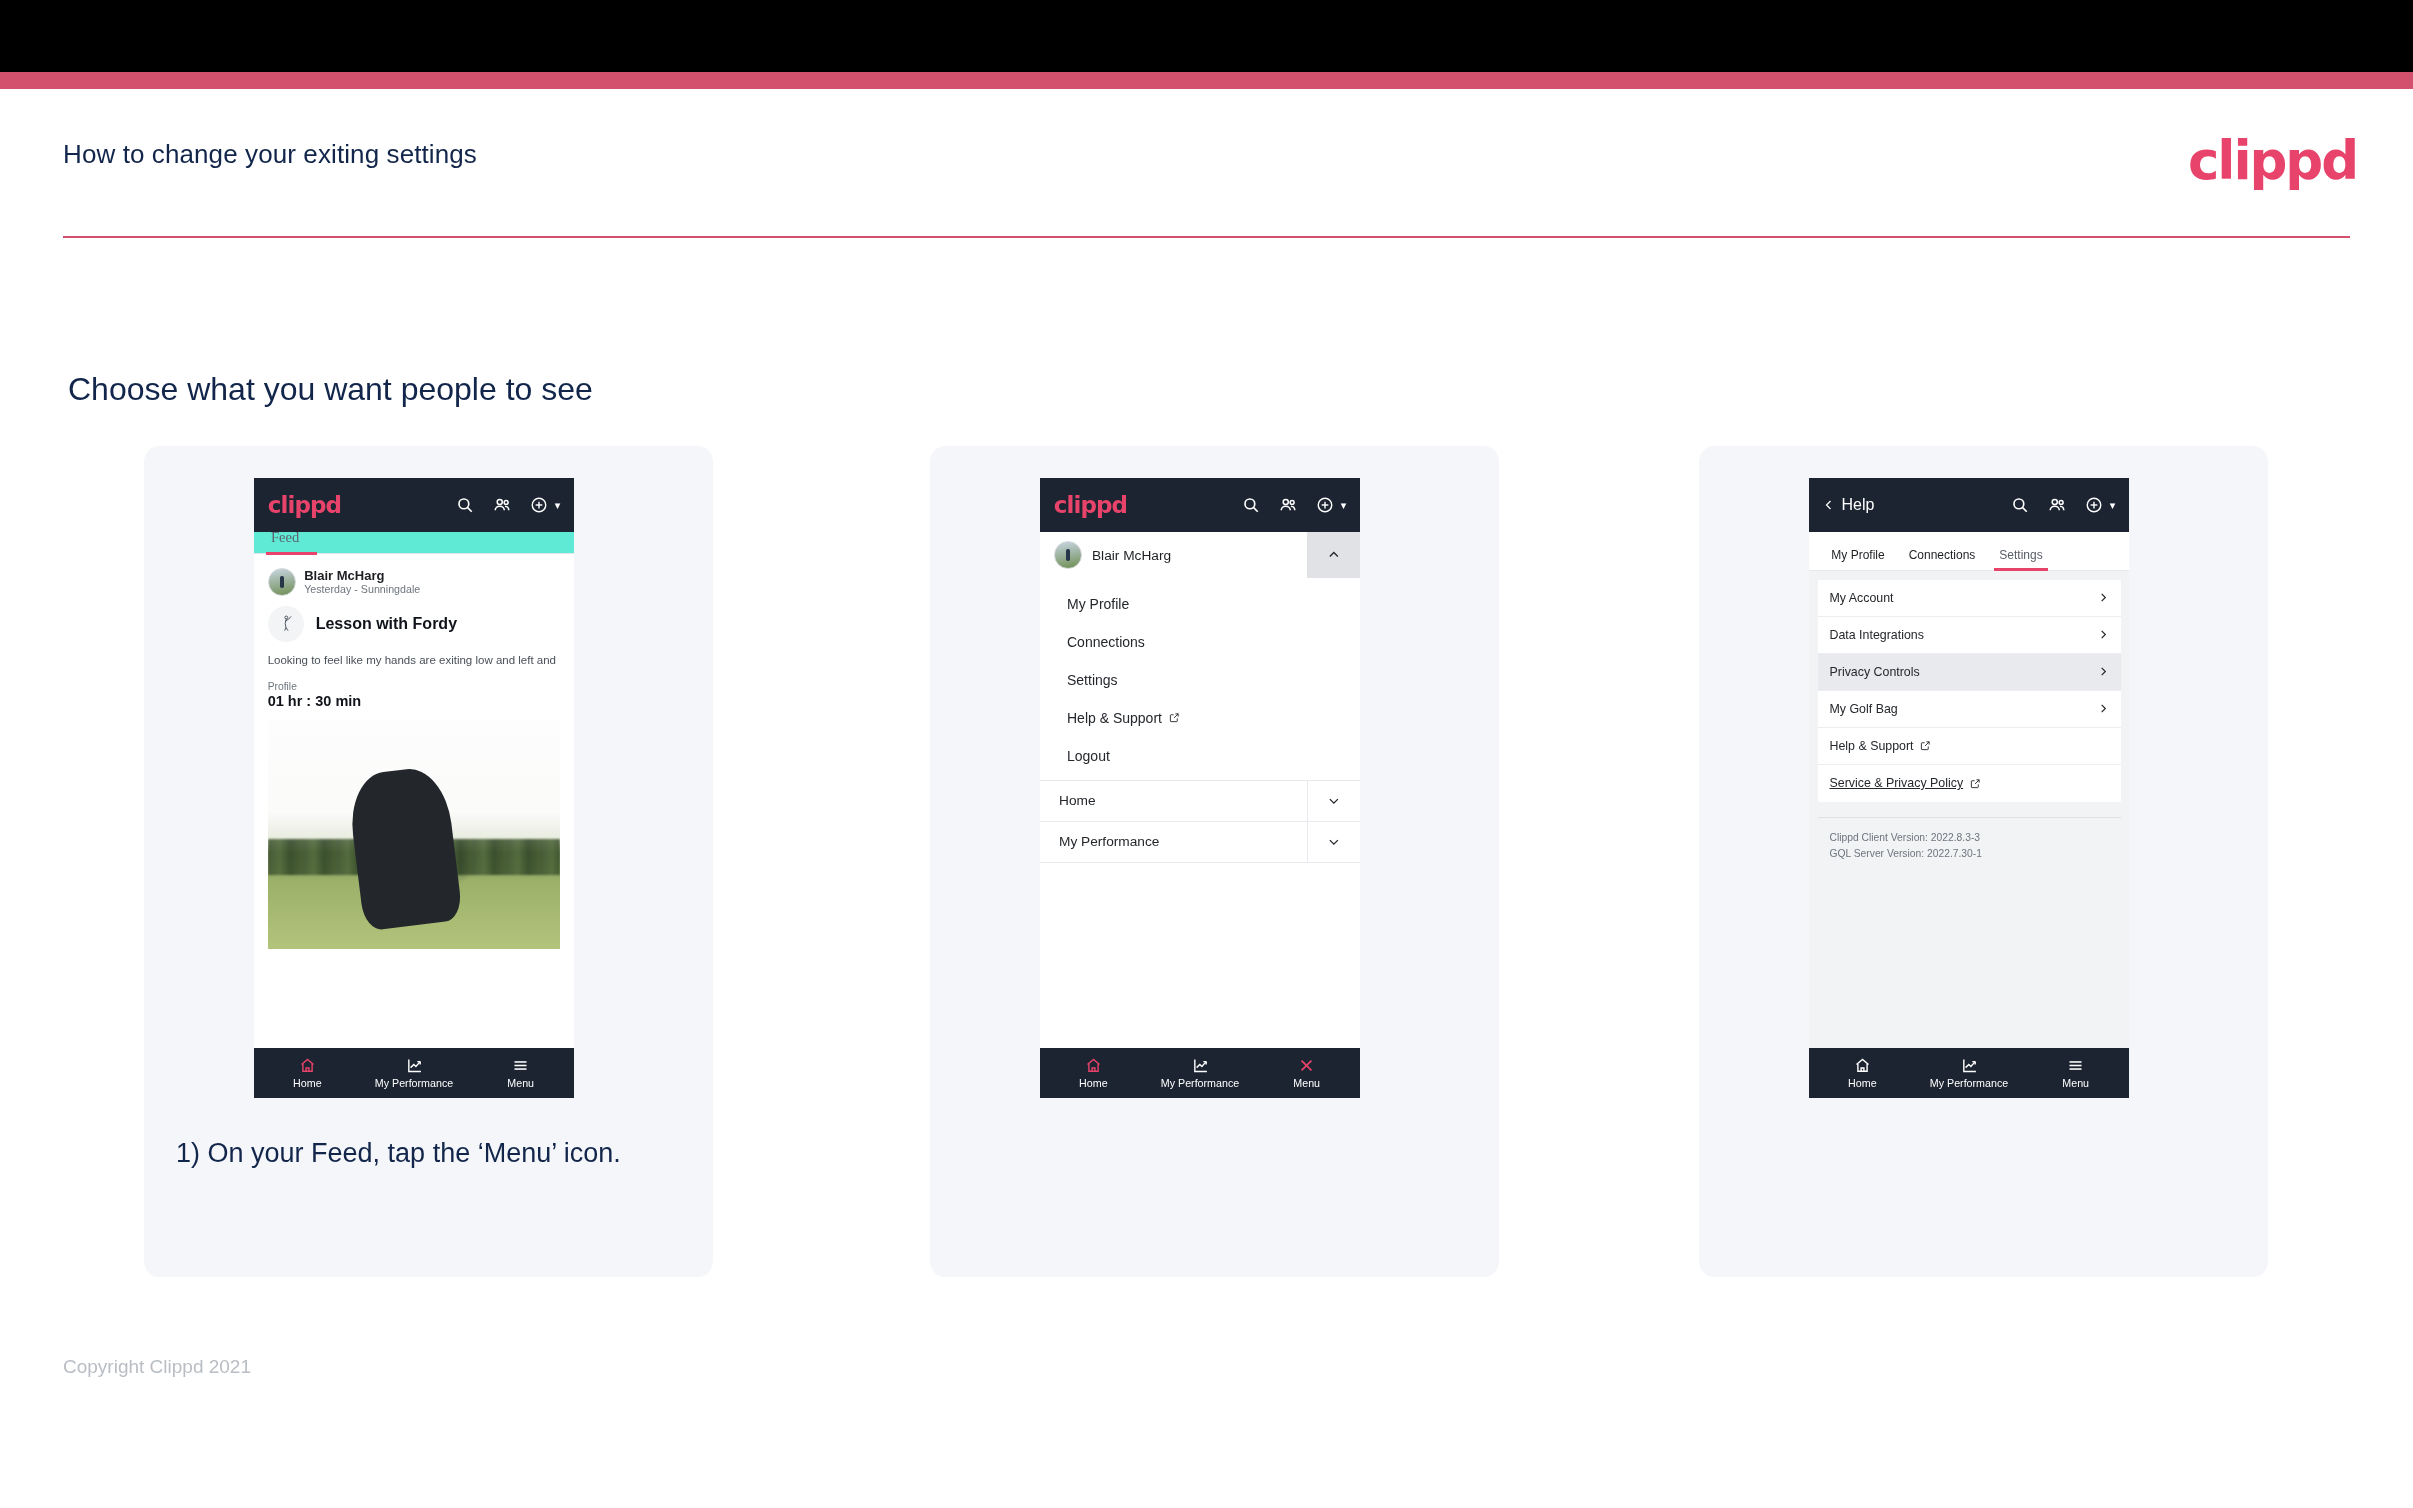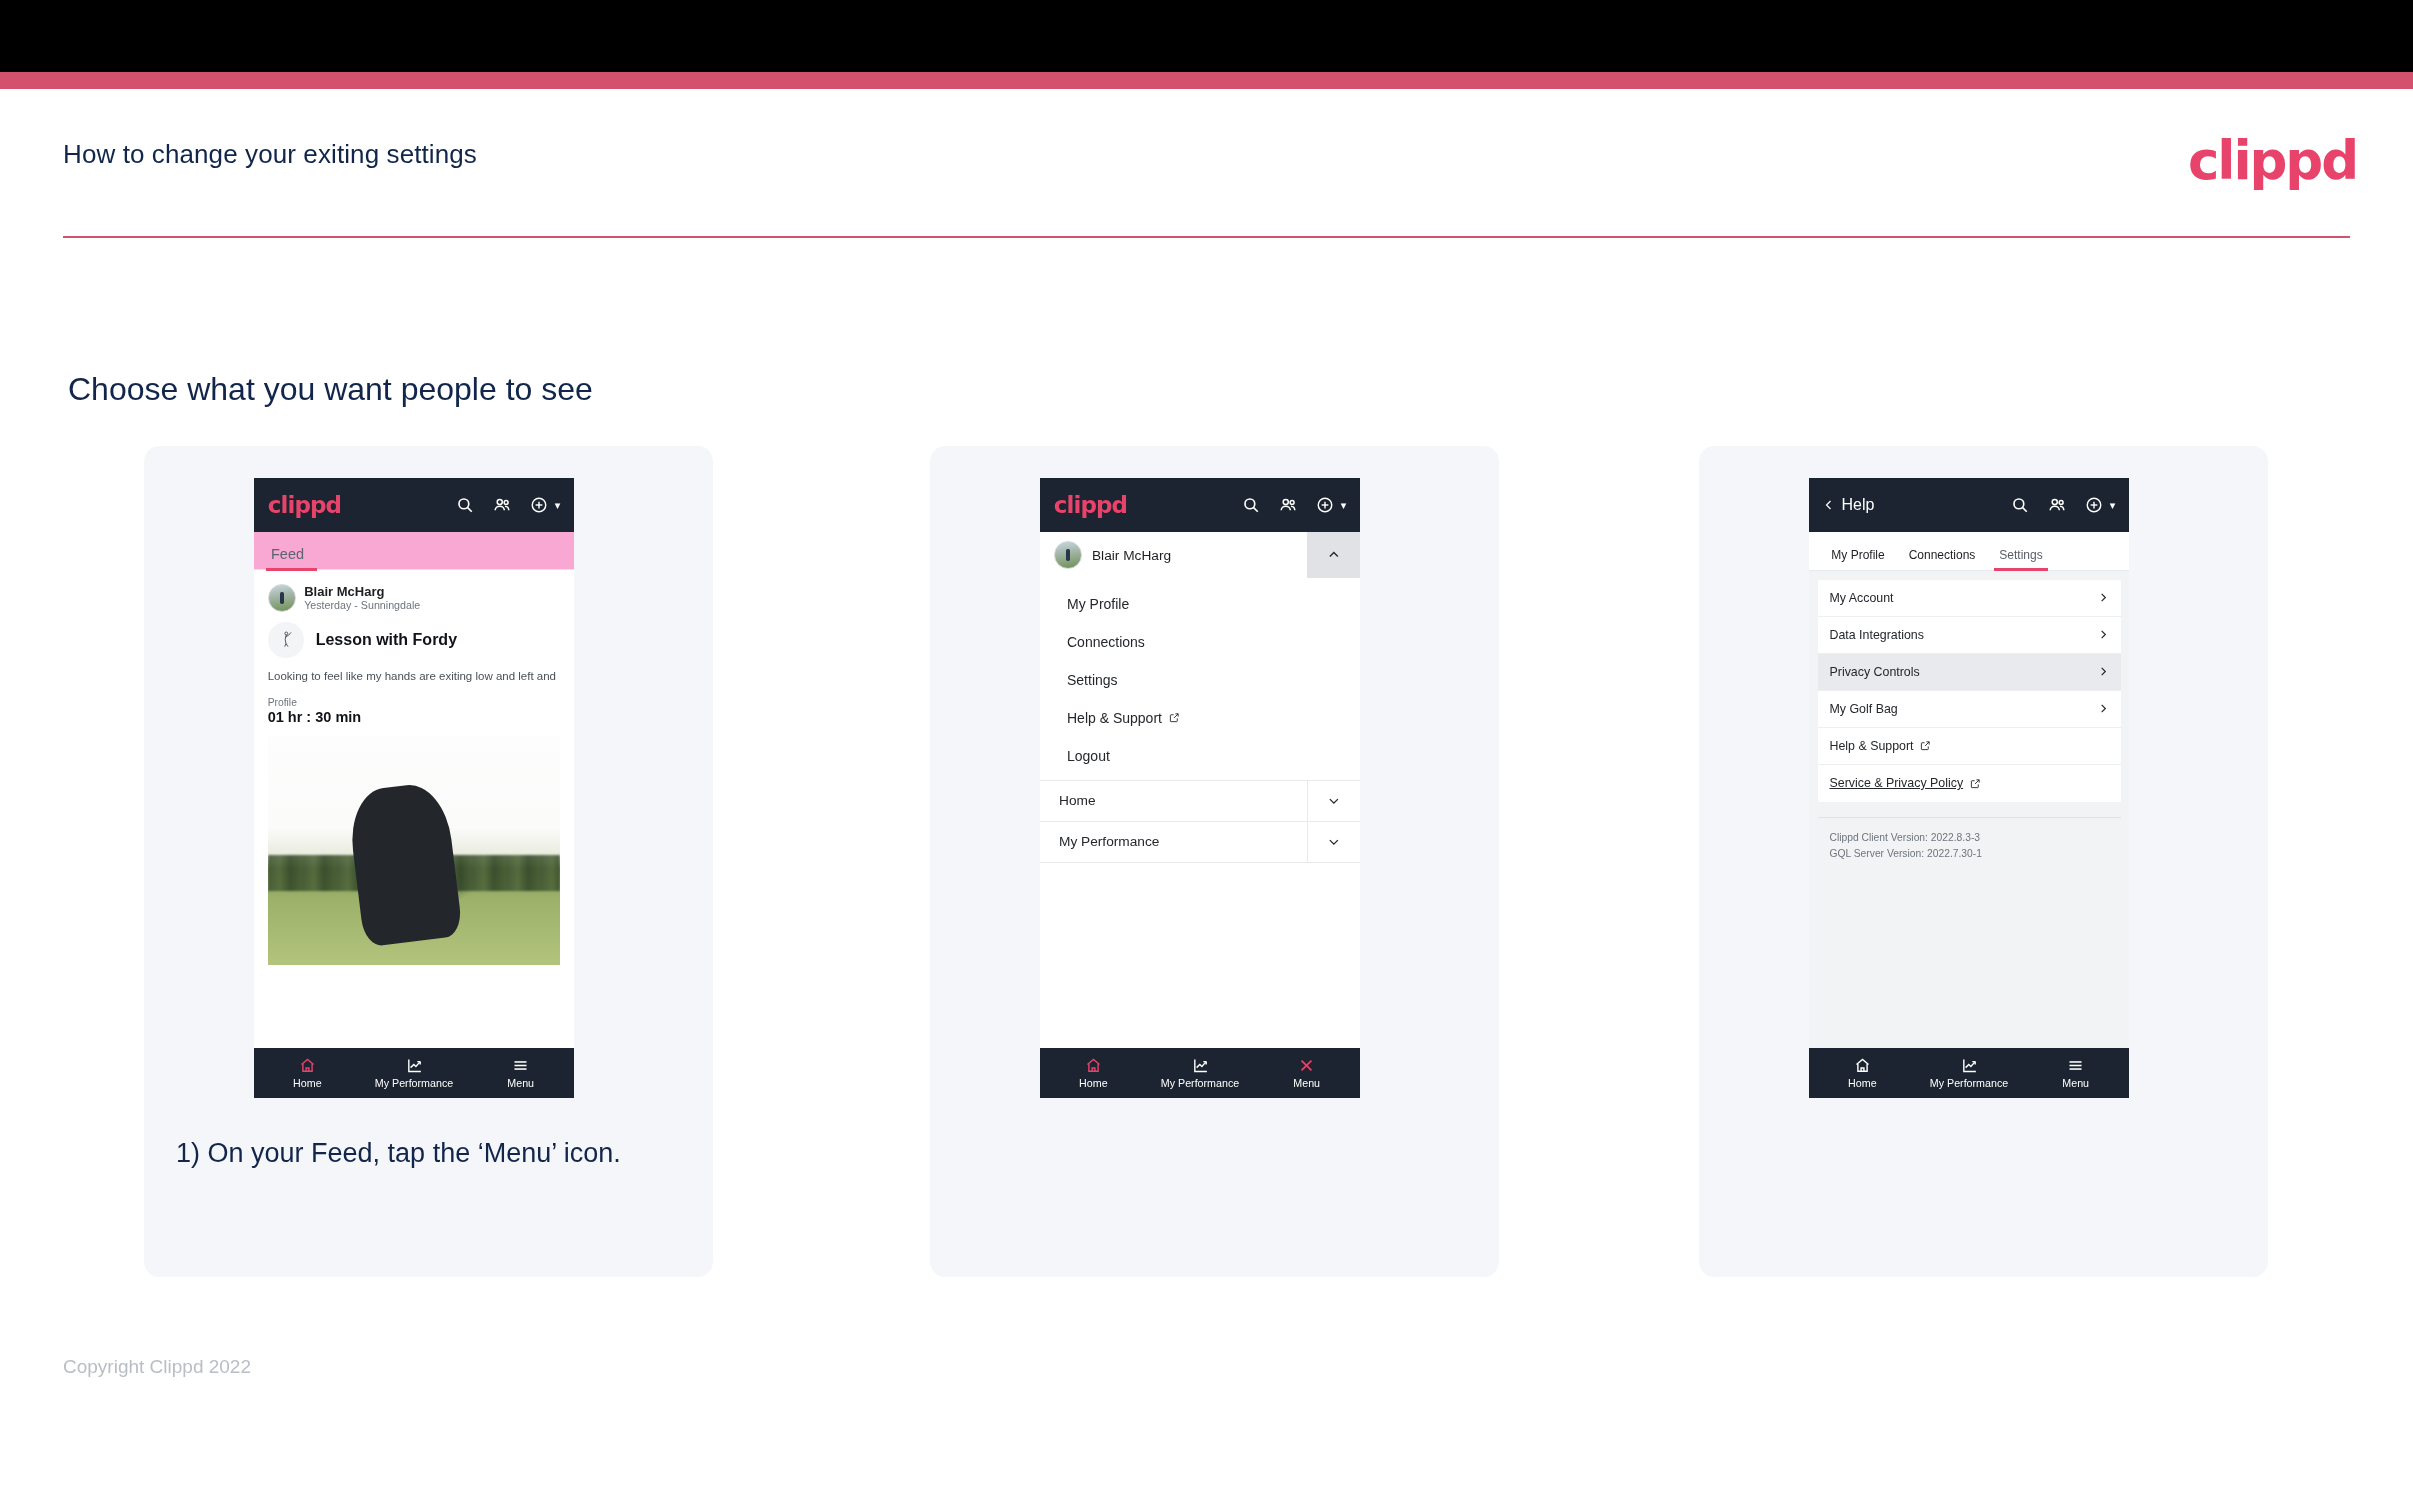--- a/index.html
+++ b/index.html
@@ -77,22 +77,23 @@
     font-size: 16px; color: #ffffff;
   }
   .appbar-icons { margin-left: auto; display: flex; align-items: center; gap: 19px; }
   .icon-white { width: 18px; height: 18px; display: inline-block; color: #ffffff; }
   .icon-white svg { width: 100%; height: 100%; display: block; }
   .caret-small { font-size: 11px; color: #ffffff; margin-left: -12px; }
 
   
   .tabrow {
     position: relative; display: flex; align-items: flex-end;
-    height: 38px; padding-left: 17px; border-bottom: 1.7px solid #e2e4e7;
-    background: #f9a8d4;
+    height: 22px; padding-left: 17px; border-bottom: 1.7px solid #e2e4e7;
+    background: #5eead4;
+    font-family: Liberation Serif, serif;
   }
   .tabrow .tab {
     font-size: 14.5px; color: #5c6470; padding-bottom: 6.8px;
     padding-right: 15.4px;
   }
   .tab-underline {
     position: absolute; left: 12px; bottom: -1.7px; width: 51px; height: 2.6px;
     background: #e8436a;
   }
 
@@ -626,15 +627,15 @@
                 <line x1="3.5" y1="12" x2="20.5" y2="12"></line>
                 <line x1="3.5" y1="17" x2="20.5" y2="17"></line>
               </svg>
             </span>
           <span class="nav-lbl">Menu</span>
         </span>
       </div>
     </div>
   </div>
 
-  <div class="footer">Copyright Clippd 2022</div>
+  <div class="footer">Copyright Clippd 2021</div>
 </div>
 
 
 </body></html>

